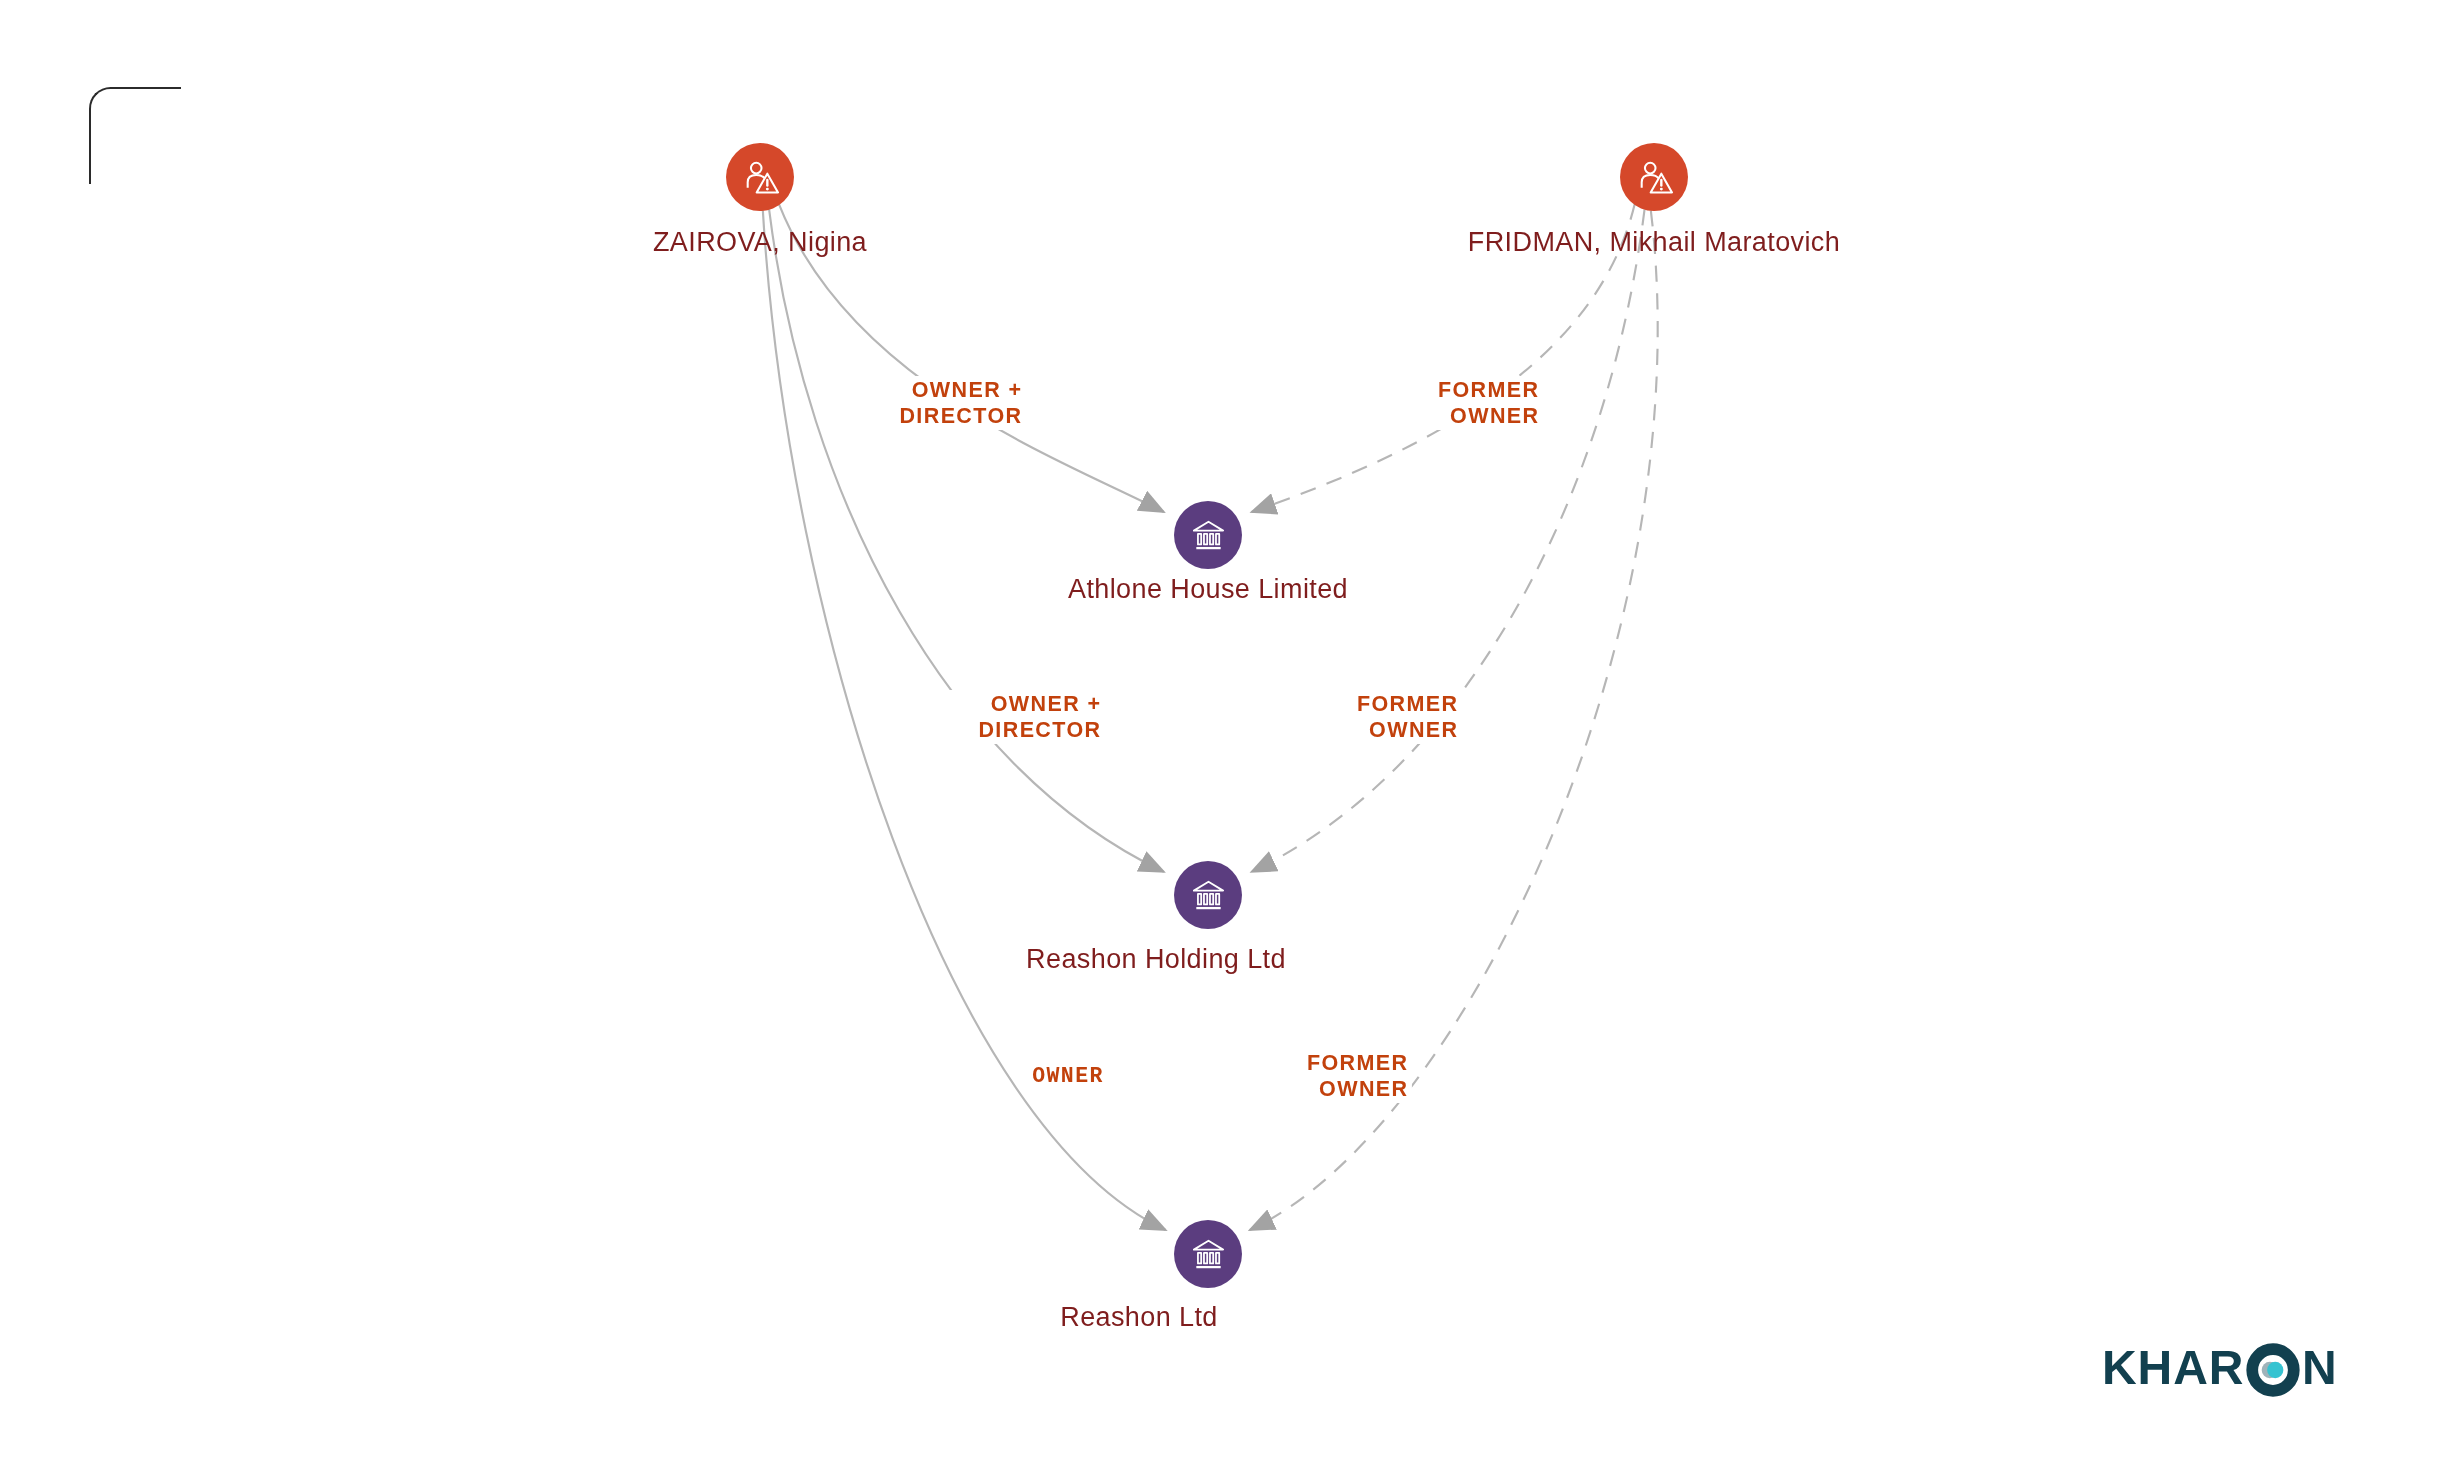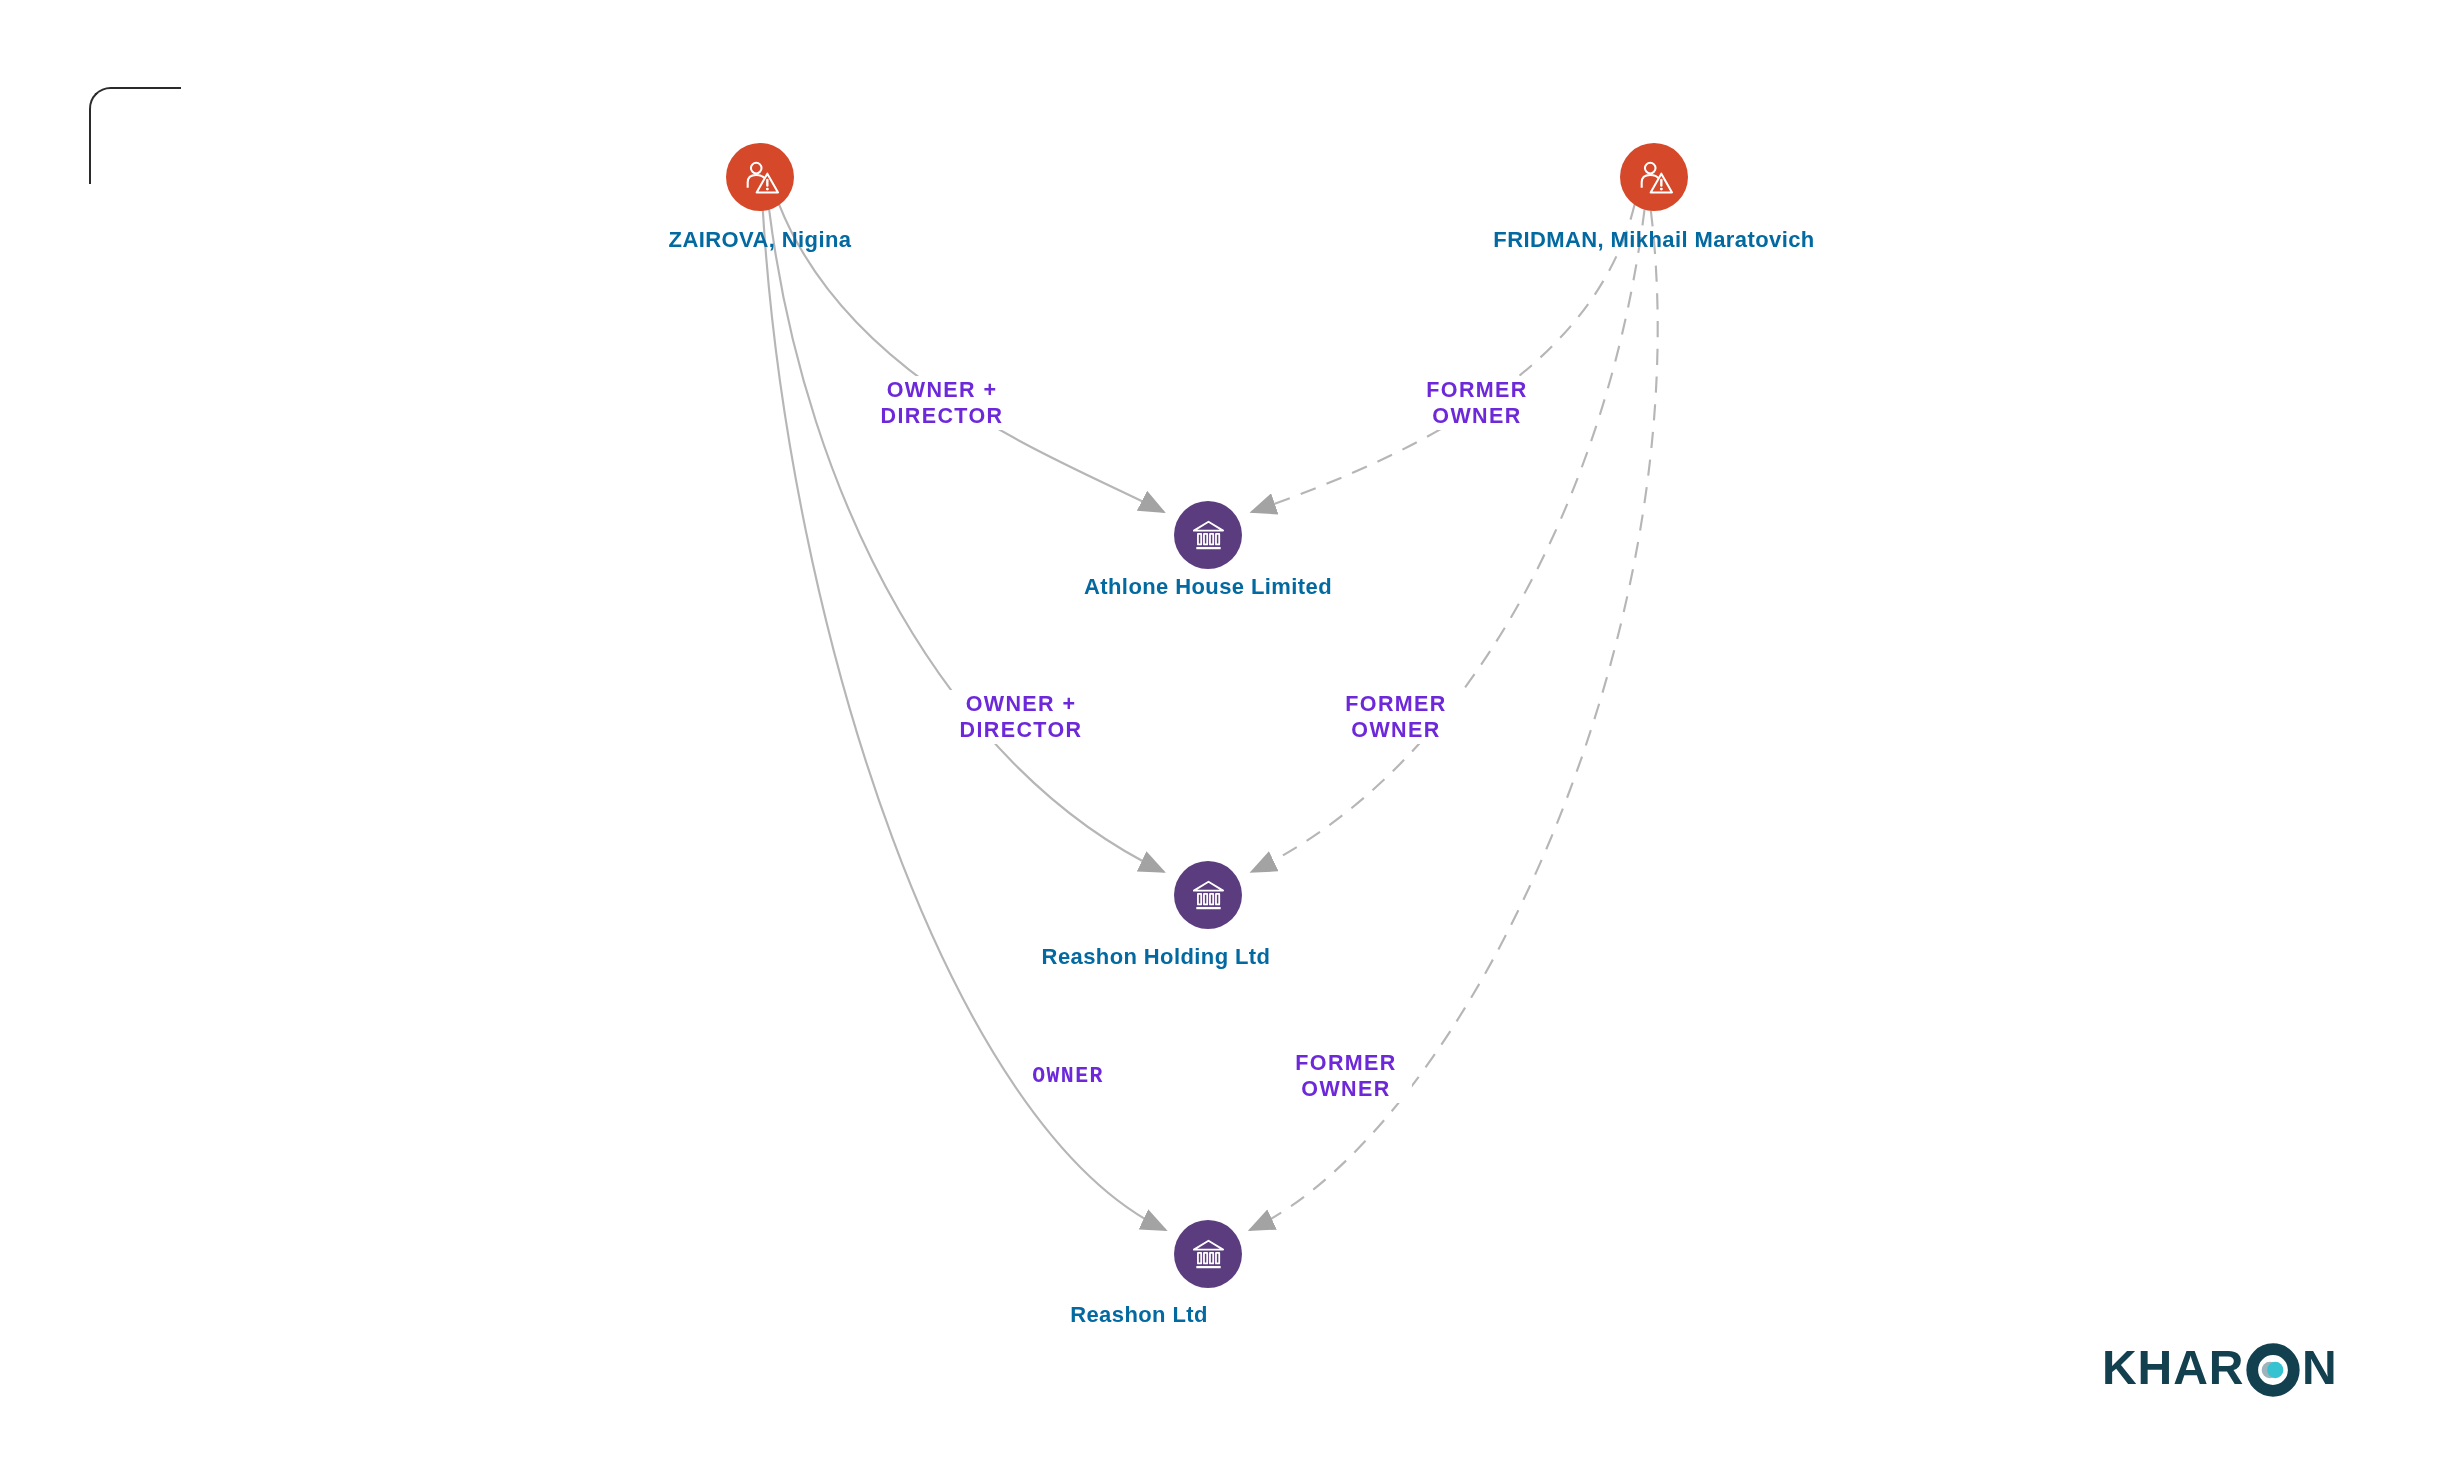--- a/index.html
+++ b/index.html
@@ -17,27 +17,27 @@
   .node{
     position:absolute;width:68px;height:68px;border-radius:50%;
     display:flex;align-items:center;justify-content:center;
     box-sizing:border-box;cursor:pointer;
   }
   .node.person{background:#d5482a;}
   .node.company{background:#5b3d7f;}
 
   .node-label{
     position:absolute;text-align:center;
-    font-size:22px;font-weight:700;color:#0369a1;letter-spacing:0.4px;
+    font-size:27px;font-weight:400;color:#7f1d1d;letter-spacing:0.4px;
     white-space:nowrap;transform:translateX(-50%);
   }
 
   .edge-label{
-    position:absolute;text-align:center;transform:translateX(-50%);
-    font-size:21.5px;font-weight:700;color:#6d28d9;letter-spacing:1.4px;
+    position:absolute;text-align:right;transform:translateX(-50%);
+    font-size:21.5px;font-weight:700;color:#c2410c;letter-spacing:1.4px;
     line-height:26px;background:#ffffff;padding:0.9px 3.6px;
   }
   .edge-label.two-line{width:161px;}
   .edge-label.narrow{width:125px;}
 
   .logo{
     position:absolute;left:2102px;top:1331px;height:72px;
     display:flex;align-items:center;color:#12404f;
     font-size:48px;font-weight:700;letter-spacing:0.9px;
   }

